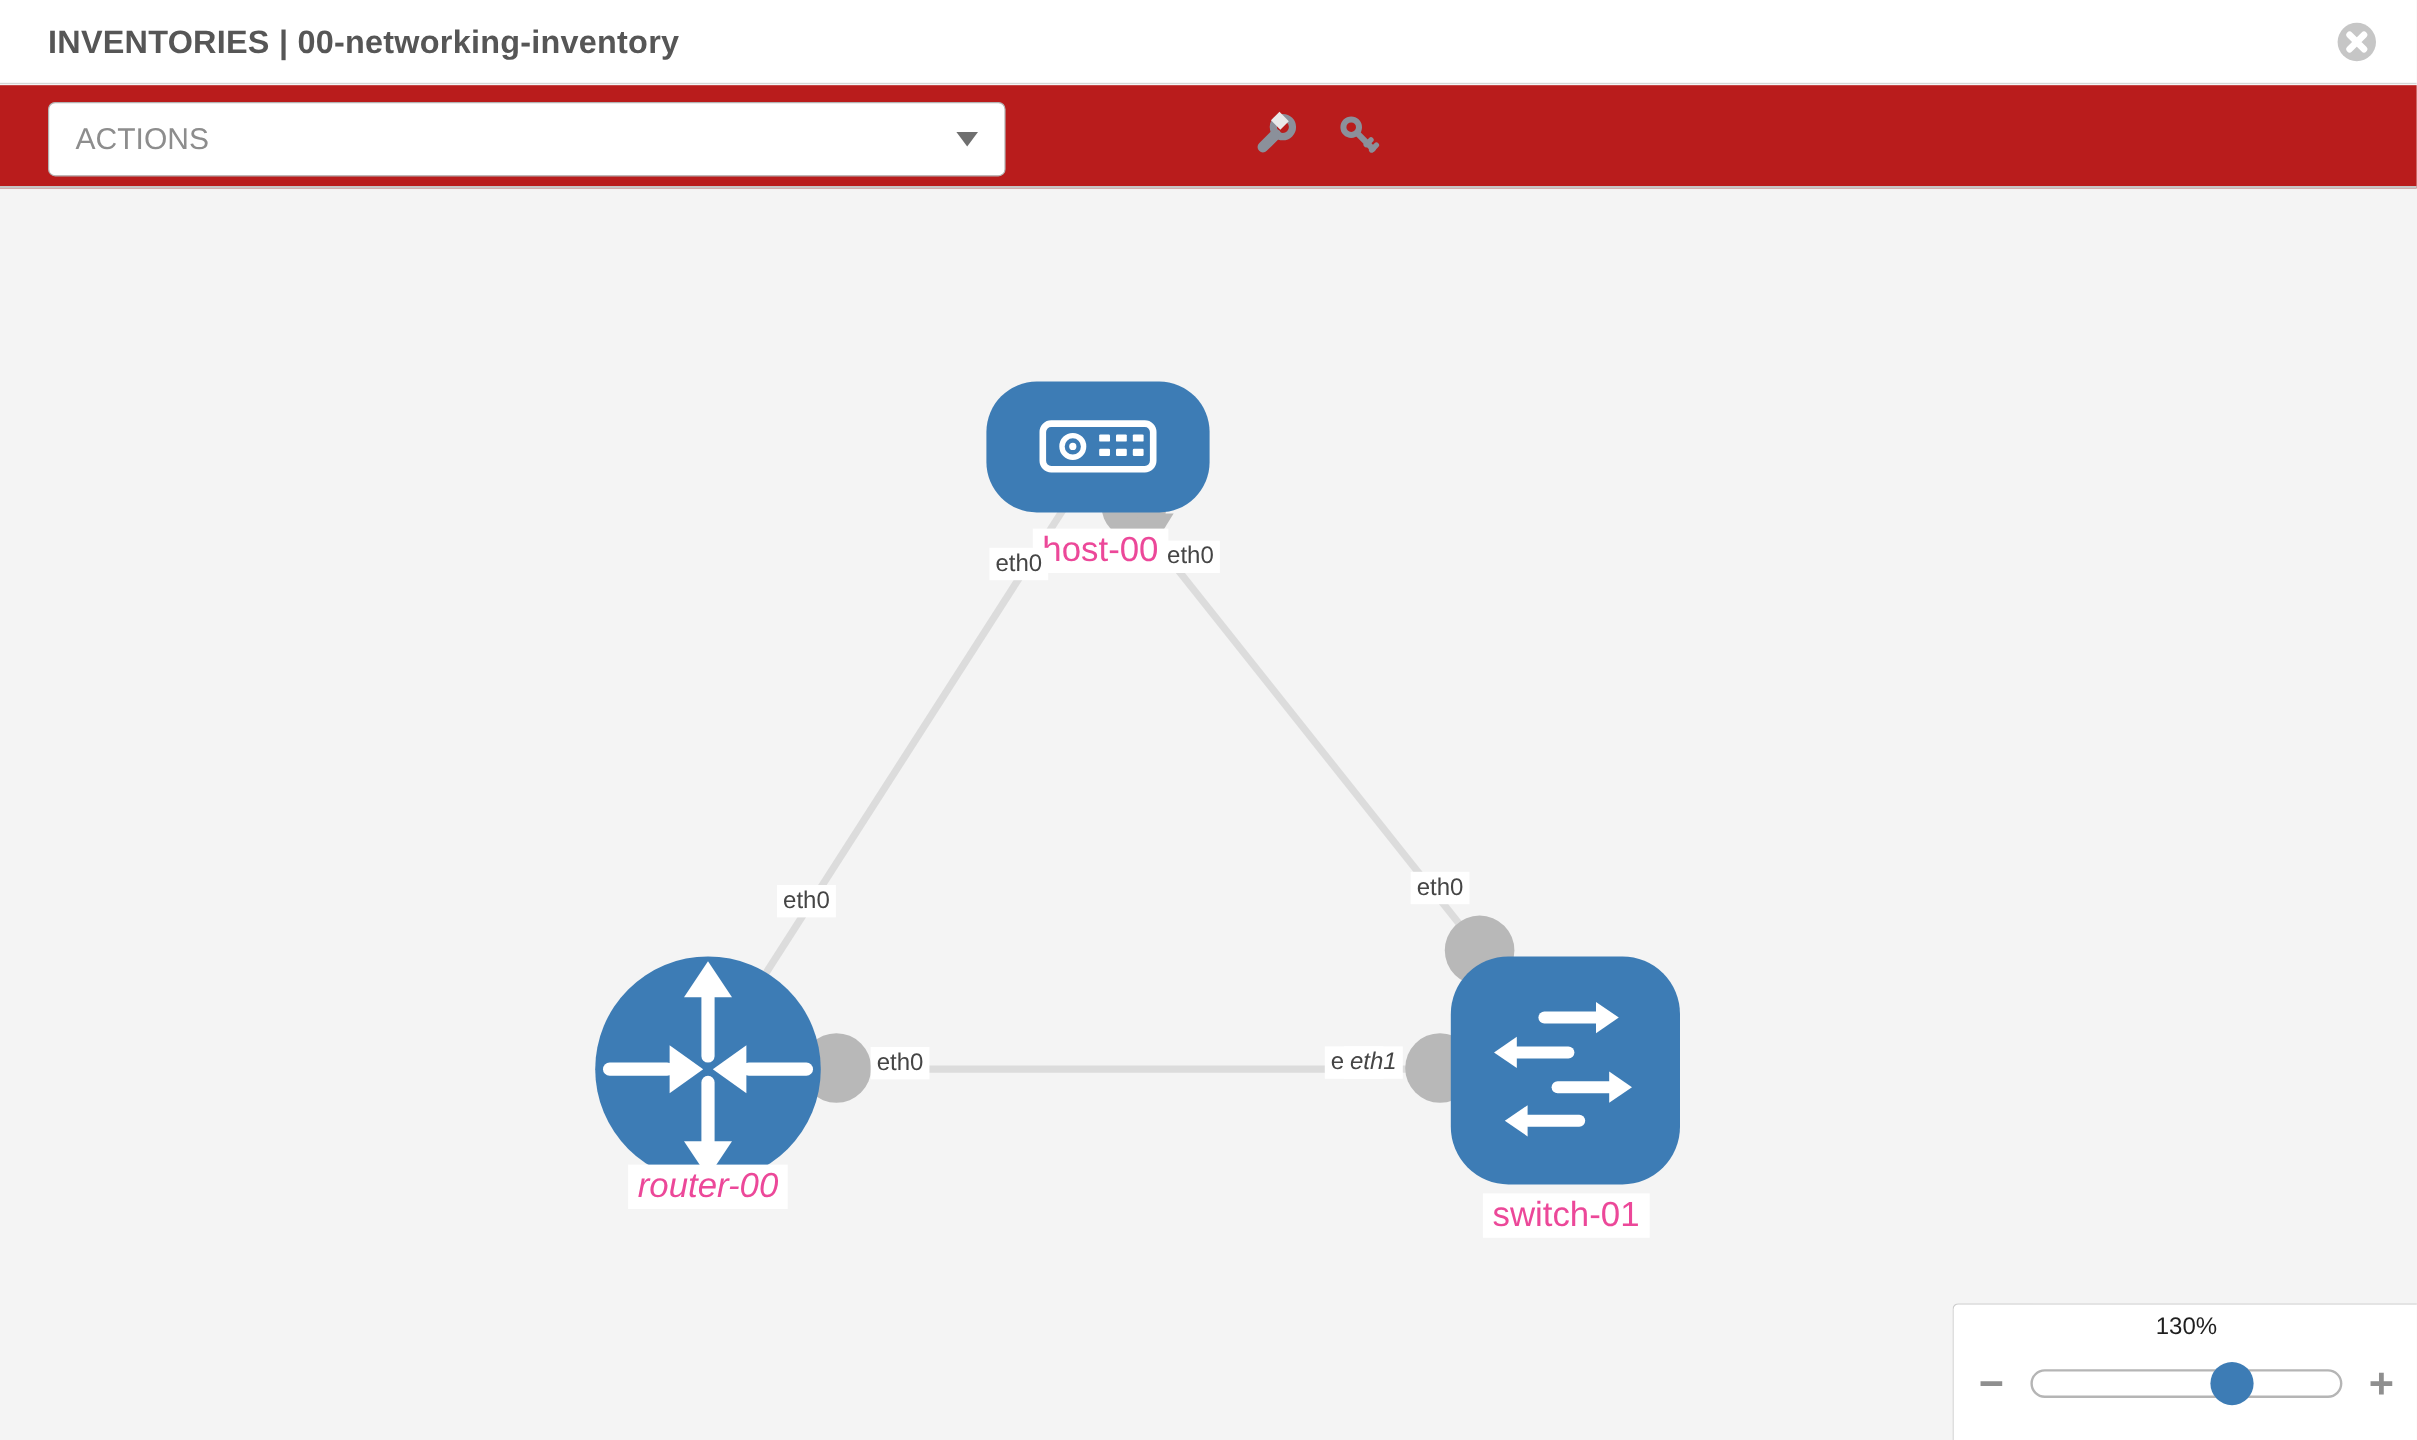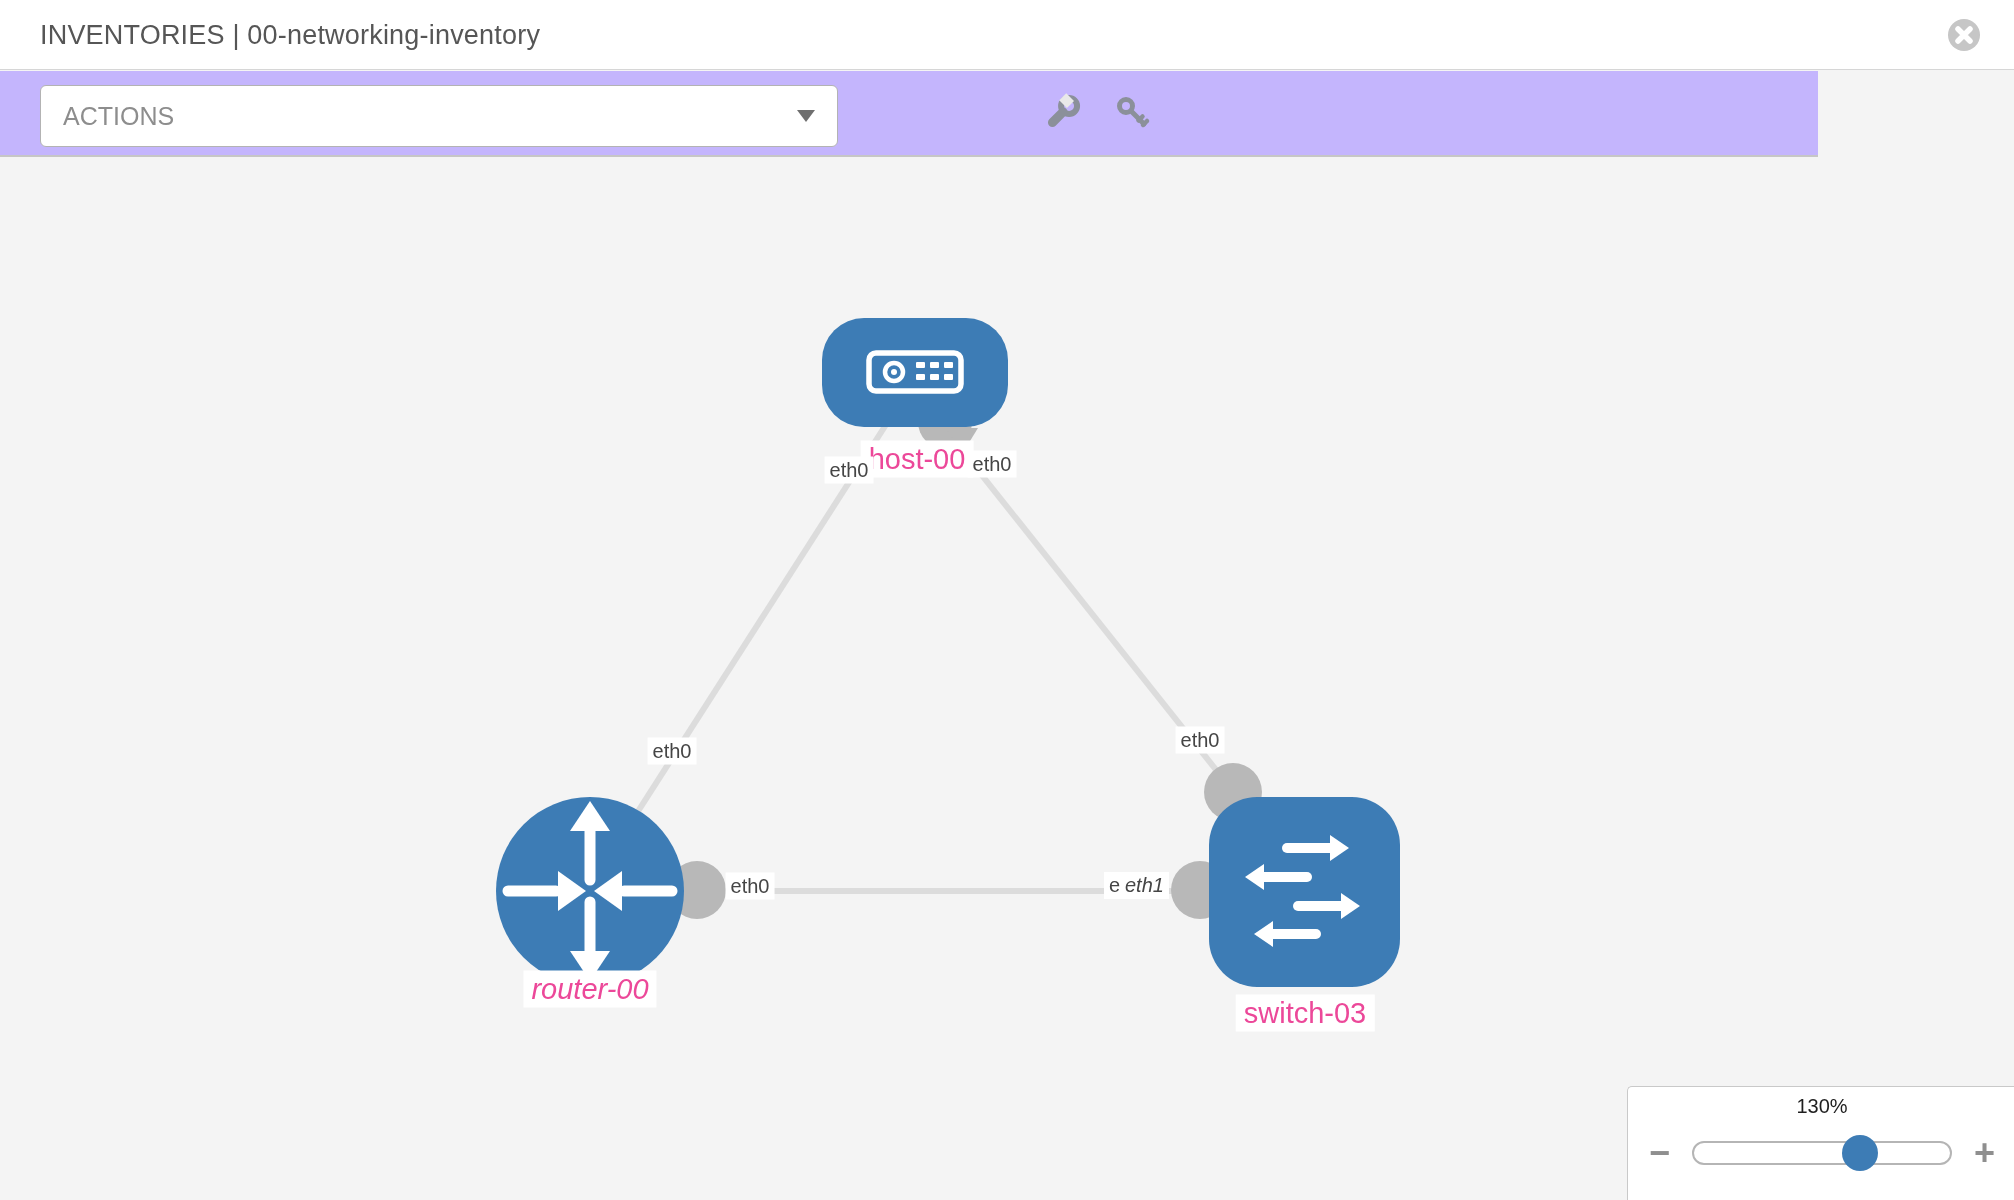--- a/index.html
+++ b/index.html
@@ -4,27 +4,27 @@
 <style>
   * { margin:0; padding:0; box-sizing:border-box; }
   html,body { width:2014px; height:1200px; overflow:hidden; background:#f4f4f4;
               font-family:"Liberation Sans","DejaVu Sans",sans-serif; }
   #app { position:relative; width:2014px; height:1200px; }
 
   
   .header { position:absolute; left:0; top:0; width:2014px; height:70px;
             background:#ffffff; border-bottom:1px solid #d6d6d6; z-index:30; }
   .header-title { position:absolute; left:40px; top:0; height:70px; line-height:70px;
-                  font-size:27px; font-weight:400; color:#565656; letter-spacing:0.2px; }
+                  font-size:27px; font-weight:700; color:#565656; letter-spacing:0.2px; }
   .close-btn { position:absolute; right:30px; top:15px; width:40px; height:40px;
                cursor:pointer; background:none; border:none; }
 
   
-  .toolbar { position:absolute; left:0; top:71px; width:1818px; height:86px;
-             background:#c4b5fd; border-bottom:2px solid #c6c6c6; z-index:30; }
+  .toolbar { position:absolute; left:0; top:71px; width:2014px; height:86px;
+             background:#b91c1c; border-bottom:2px solid #c6c6c6; z-index:30; }
   .dropdown { position:absolute; top:14px; height:62px; background:#ffffff;
               border:1px solid #b3b3b3; border-radius:6px; display:flex;
               align-items:center; justify-content:space-between;
               padding:0 22px; cursor:pointer; }
   .dropdown-label { font-size:25px; color:#8d8d8d; }
   .caret { width:0; height:0; border-left:9px solid transparent;
            border-right:9px solid transparent; border-top:12px solid #6f6f6f; }
   .dd-actions { left:40px;  width:798px; }
   .dd-search  { left:1183px; width:800px; }
   .tool-icons { position:absolute; left:1040px; top:0; height:86px; display:flex;
@@ -126,21 +126,21 @@
           <polygon points="1341,893 1341,919 1360,906" stroke="none"></polygon>
           <line x1="1316" y1="934" x2="1273" y2="934"></line>
           <polygon points="1273,921 1273,947 1254,934" stroke="none"></polygon>
         </g>
       </g>
     </svg>
   </div>
 
   <div class="nlabel node-label" style="left:917px;  top:459px;">host-00</div>
   <div class="nlabel node-label" style="left:590px;  top:989px;font-style:italic;">router-00</div>
-  <div class="nlabel node-label" style="left:1305px; top:1013px;">switch-03</div>
+  <div class="nlabel node-label" style="left:1305px; top:1013px;">switch-01</div>
 
   <div class="nlabel if-label" style="left:849px;  top:470px;">eth0</div>
   <div class="nlabel if-label" style="left:992px;  top:464px;">eth0</div>
   <div class="nlabel if-label" style="left:672px;  top:751px;">eth0</div>
   <div class="nlabel if-label" style="left:750px;  top:886px;">eth0</div>
   <div class="nlabel if-label" style="left:1200px; top:740px;">eth0</div>
 
   <div class="if-overlap" style="left:1104px; top:872px;">
     <span class="back">eth0</span>
     <span class="front">eth1</span>

